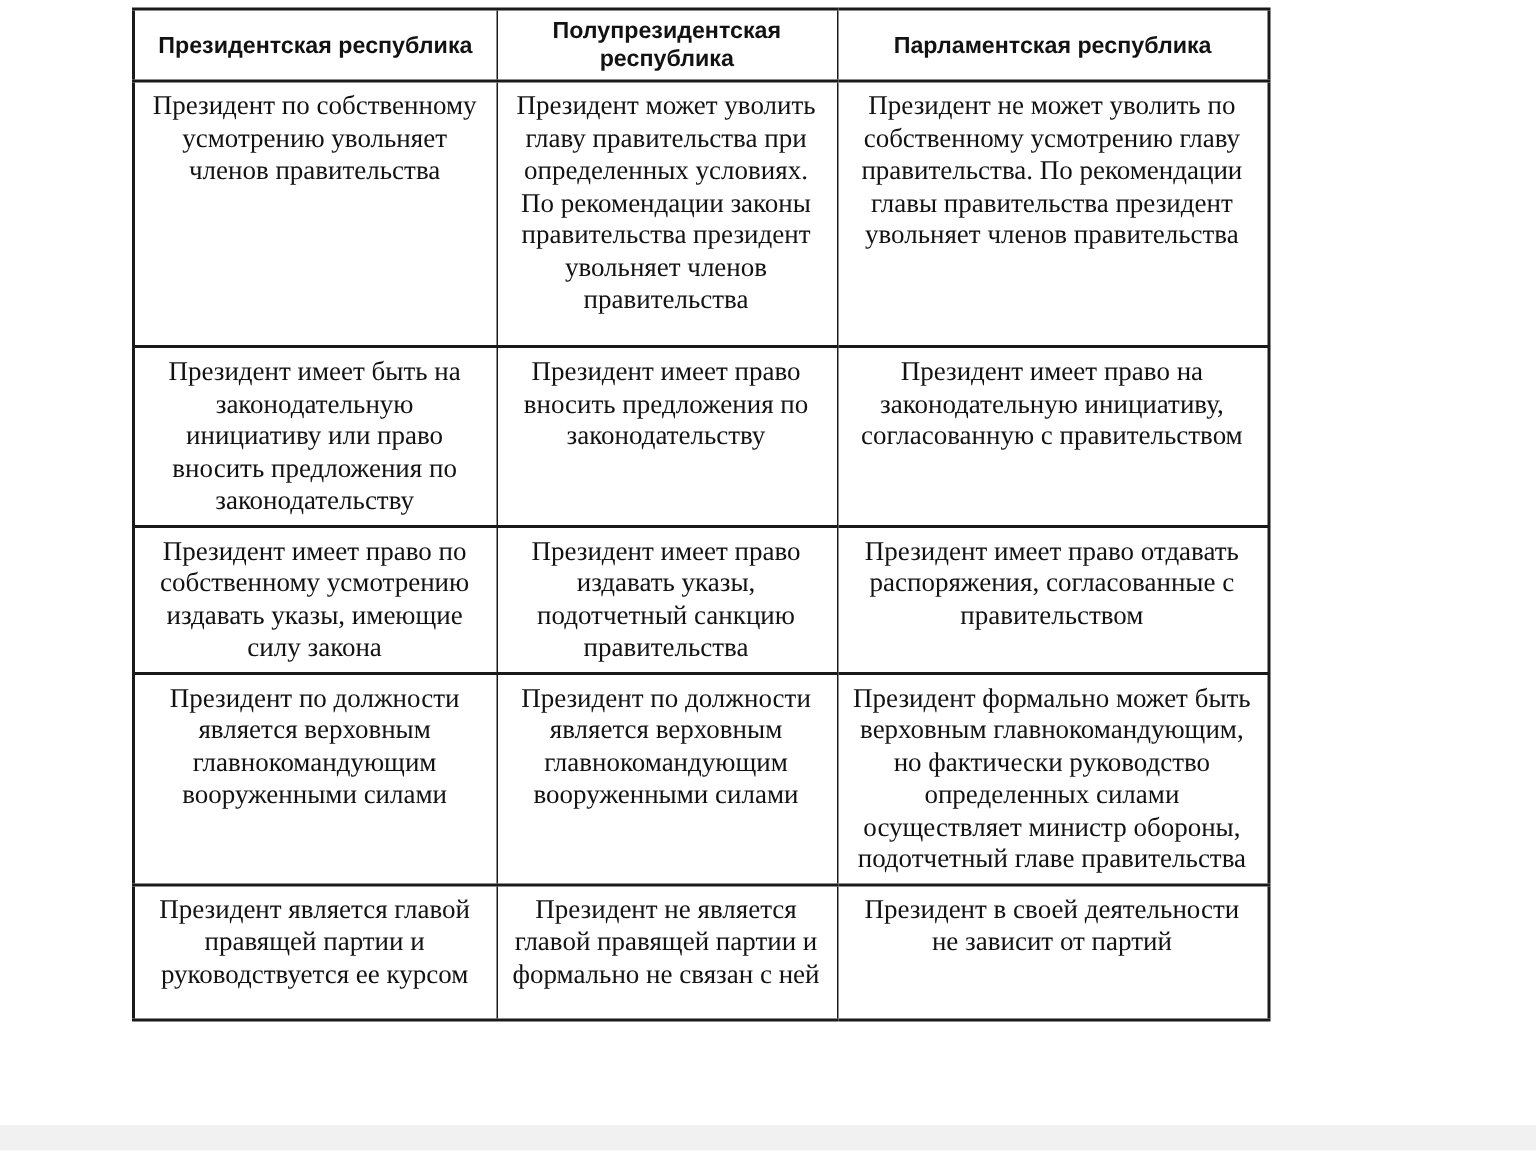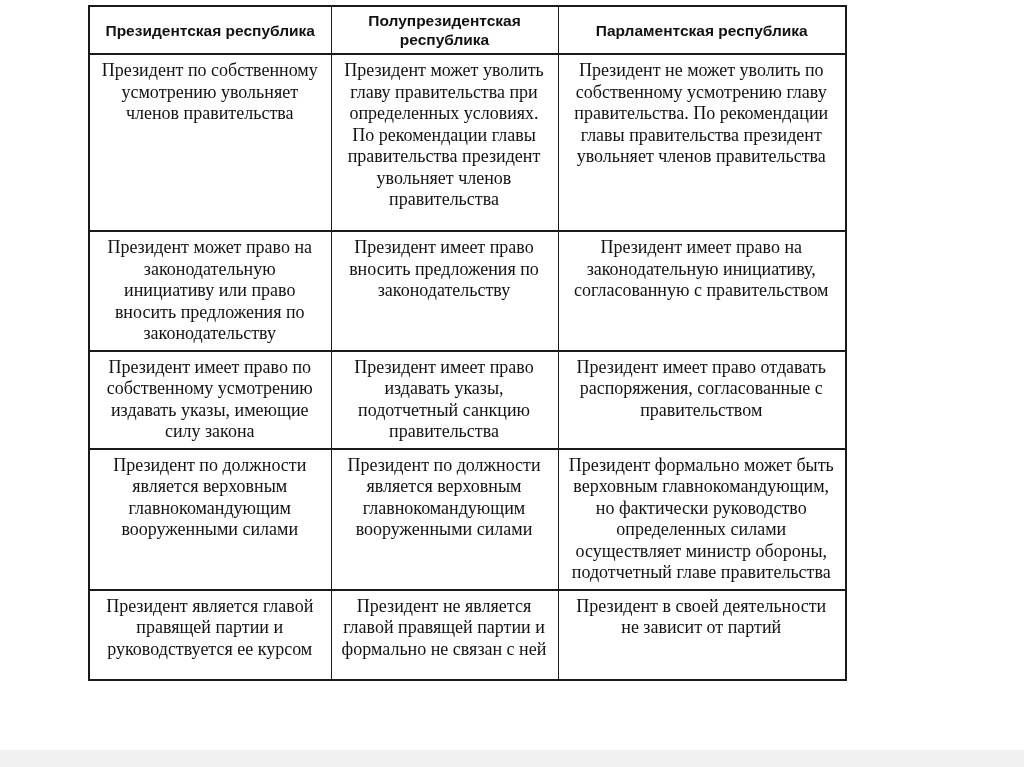--- a/index.html
+++ b/index.html
@@ -76,25 +76,25 @@
   <thead>
     <tr class="row-header">
       <th>Президентская республика</th>
       <th>Полупрезидентская республика</th>
       <th>Парламентская республика</th>
     </tr>
   </thead>
   <tbody>
     <tr class="row-0">
       <td>Президент по собственному усмотрению увольняет членов правительства</td>
-      <td>Президент может уволить главу правительства при определенных условиях. По рекомендации главы правительства президент увольняет членов правительства</td>
+      <td>Президент может уволить главу правительства при определенных условиях. По рекомендации законы правительства президент увольняет членов правительства</td>
       <td>Президент не может уволить по собственному усмотрению главу правительства. По рекомендации главы правительства президент увольняет членов правительства</td>
     </tr>
     <tr class="row-1">
-      <td>Президент может право на законодательную инициативу или право вносить предложения по законодательству</td>
+      <td>Президент имеет быть на законодательную инициативу или право вносить предложения по законодательству</td>
       <td>Президент имеет право вносить предложения по законодательству</td>
       <td>Президент имеет право на законодательную инициативу, согласованную с правительством</td>
     </tr>
     <tr class="row-3">
       <td>Президент имеет право по собственному усмотрению издавать указы, имеющие силу закона</td>
       <td>Президент имеет право издавать указы, подотчетный санкцию правительства</td>
       <td>Президент имеет право отдавать распоряжения, согласованные с правительством</td>
     </tr>
     <tr class="row-4">
       <td>Президент по должности является верховным главнокомандующим вооруженными силами</td>

